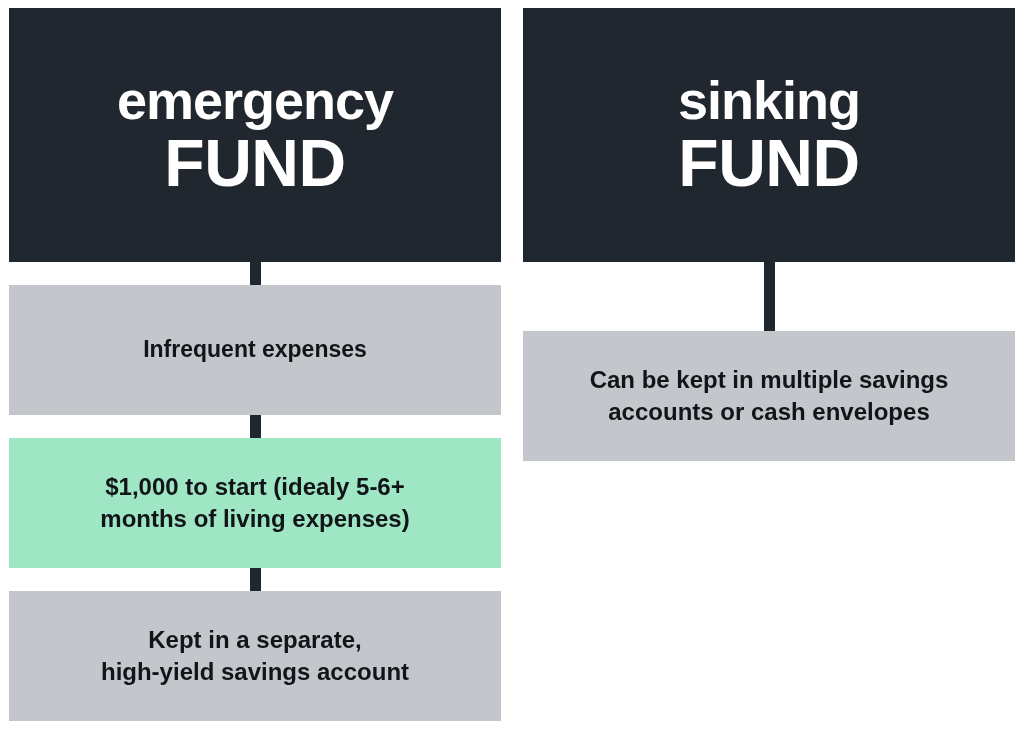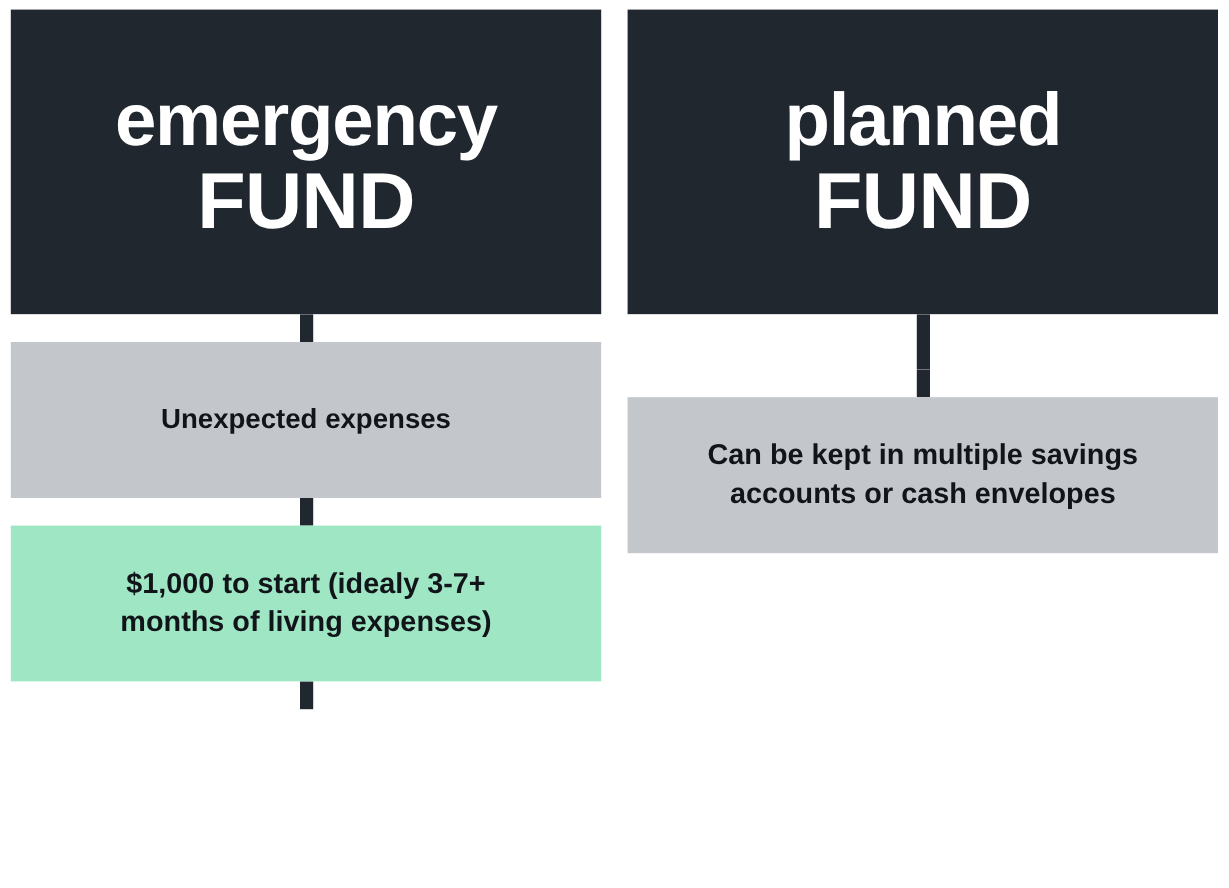--- a/index.html
+++ b/index.html
@@ -39,21 +39,21 @@
     display: flex;
     flex-direction: column;
     align-items: center;
     justify-content: center;
     color: #ffffff;
     text-align: center;
     box-sizing: border-box;
     padding: 0 14px;
   }
   .header-line1 {
-    font-size: 62px;
+    font-size: 54px;
     font-weight: bold;
     line-height: 1.02;
     letter-spacing: -1px;
     margin-bottom: 2px;
   }
   .header-line2 {
     font-size: 66px;
     font-weight: bold;
     line-height: 1.02;
     letter-spacing: -0.5px;
@@ -115,43 +115,47 @@
     <div class="header-box">
       <div class="header-line1">emergency</div>
       <div class="header-line2">FUND</div>
     </div>
 
     <div class="connector">
       <div class="connector-bar"></div>
     </div>
 
     <div class="cell cell-gray row-1">
-      <div class="cell-text">Unexpected expenses</div>
+      <div class="cell-text">Infrequent expenses</div>
     </div>
 
     <div class="connector">
       <div class="connector-bar"></div>
     </div>
 
     <div class="cell cell-green row-2">
-      <div class="cell-text large">$1,000 to start (idealy 3-7+
+      <div class="cell-text large">$1,000 to start (idealy 5-6+
 months of living expenses)</div>
     </div>
 
     <div class="connector">
       <div class="connector-bar"></div>
     </div>
 
+    <div class="cell cell-gray row-3">
+      <div class="cell-text large">Kept in a separate,
+high-yield savings account</div>
+    </div>
 
   </div>
 
   <div class="column">
 
     <div class="header-box">
-      <div class="header-line1">planned</div>
+      <div class="header-line1">sinking</div>
       <div class="header-line2">FUND</div>
     </div>
 
     <div class="connector">
       <div class="connector-bar"></div>
     </div>
 
 
     <div class="connector">
       <div class="connector-bar"></div>

